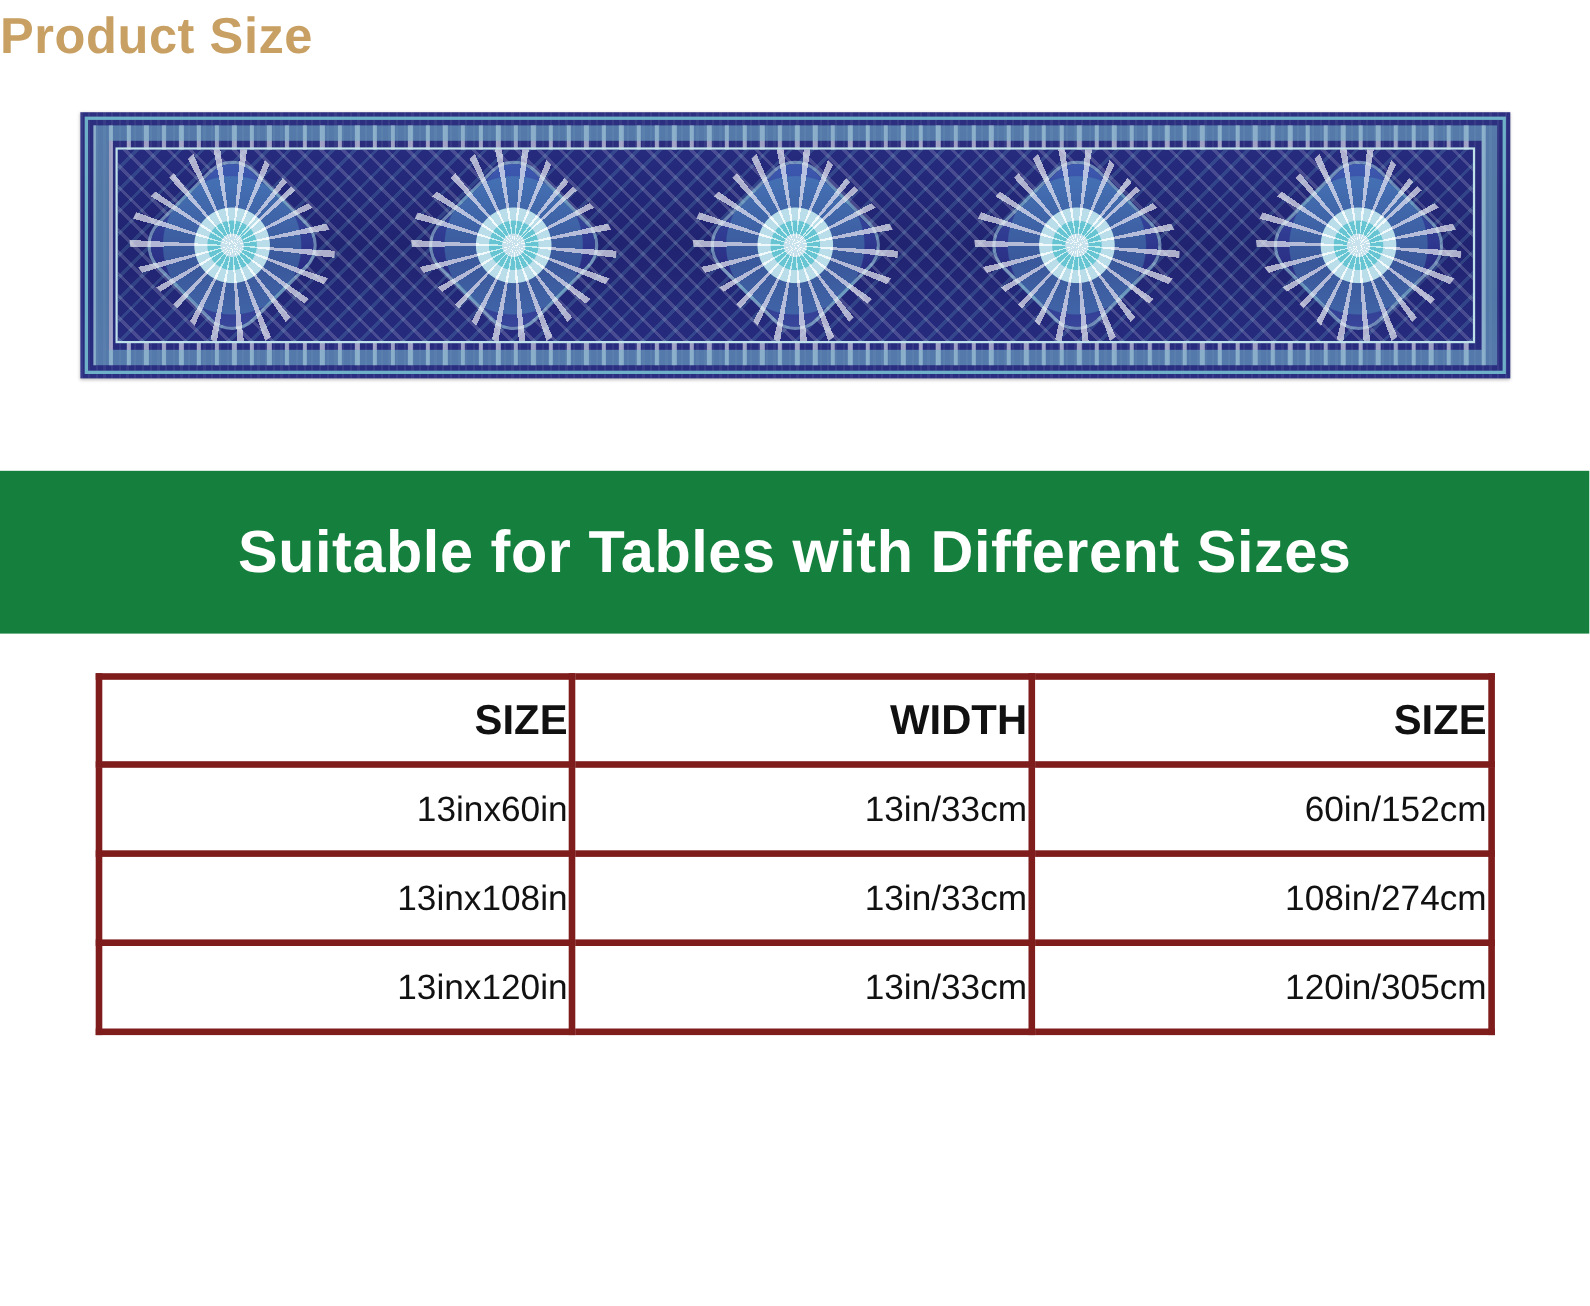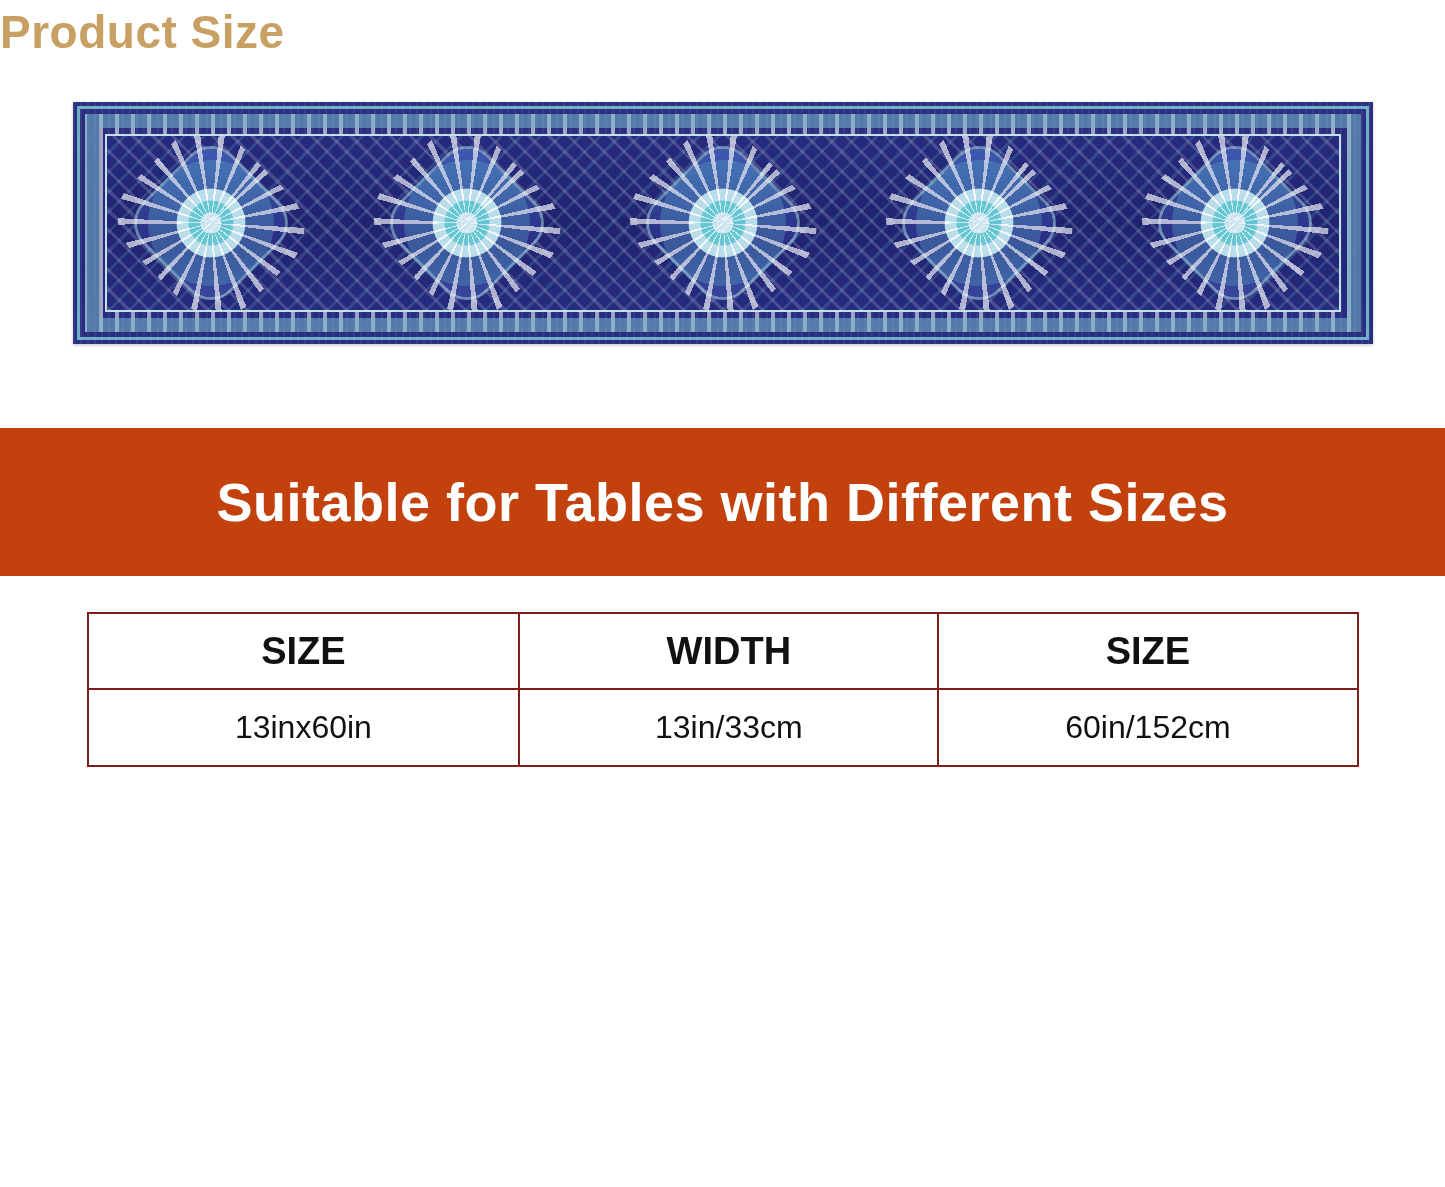--- a/index.html
+++ b/index.html
@@ -123,21 +123,21 @@
       repeating-linear-gradient(-45deg,
         rgba(125,215,220,0.16) 0 3px, rgba(125,215,220,0) 3px 14px);
     pointer-events: none;
   }
 
   
   .banner {
     margin-top: 84px;
     width: 100%;
     height: 148px;
-    background: #c2410c;
+    background: #15803d;
     display: flex;
     align-items: center;
     justify-content: center;
   }
   .banner-text {
     color: #ffffff;
     font-size: 54px;
     font-weight: bold;
     letter-spacing: 0.5px;
     white-space: nowrap;
@@ -148,22 +148,22 @@
     margin: 36px auto 0 auto;
     width: 1272px;
   }
   table.size-table {
     width: 100%;
     border-collapse: collapse;
     table-layout: fixed;
   }
   table.size-table th,
   table.size-table td {
-    border: 2px solid #7f1d1d;
-    text-align: center;
+    border: 6px solid #7f1d1d;
+    text-align: right;
     color: #111111;
     height: 73px;
     font-size: 32px;
     font-weight: normal;
   }
   table.size-table th {
     font-size: 38px;
     font-weight: bold;
     height: 72px;
   }
@@ -212,17 +212,27 @@
           <th>WIDTH</th>
           <th>SIZE</th>
         </tr>
       </thead>
       <tbody>
         <tr>
           <td>13inx60in</td>
           <td>13in/33cm</td>
           <td>60in/152cm</td>
         </tr>
+        <tr>
+          <td>13inx108in</td>
+          <td>13in/33cm</td>
+          <td>108in/274cm</td>
+        </tr>
+        <tr>
+          <td>13inx120in</td>
+          <td>13in/33cm</td>
+          <td>120in/305cm</td>
+        </tr>
       </tbody>
     </table>
   </div>
 
 </div>
 
 </body></html>

